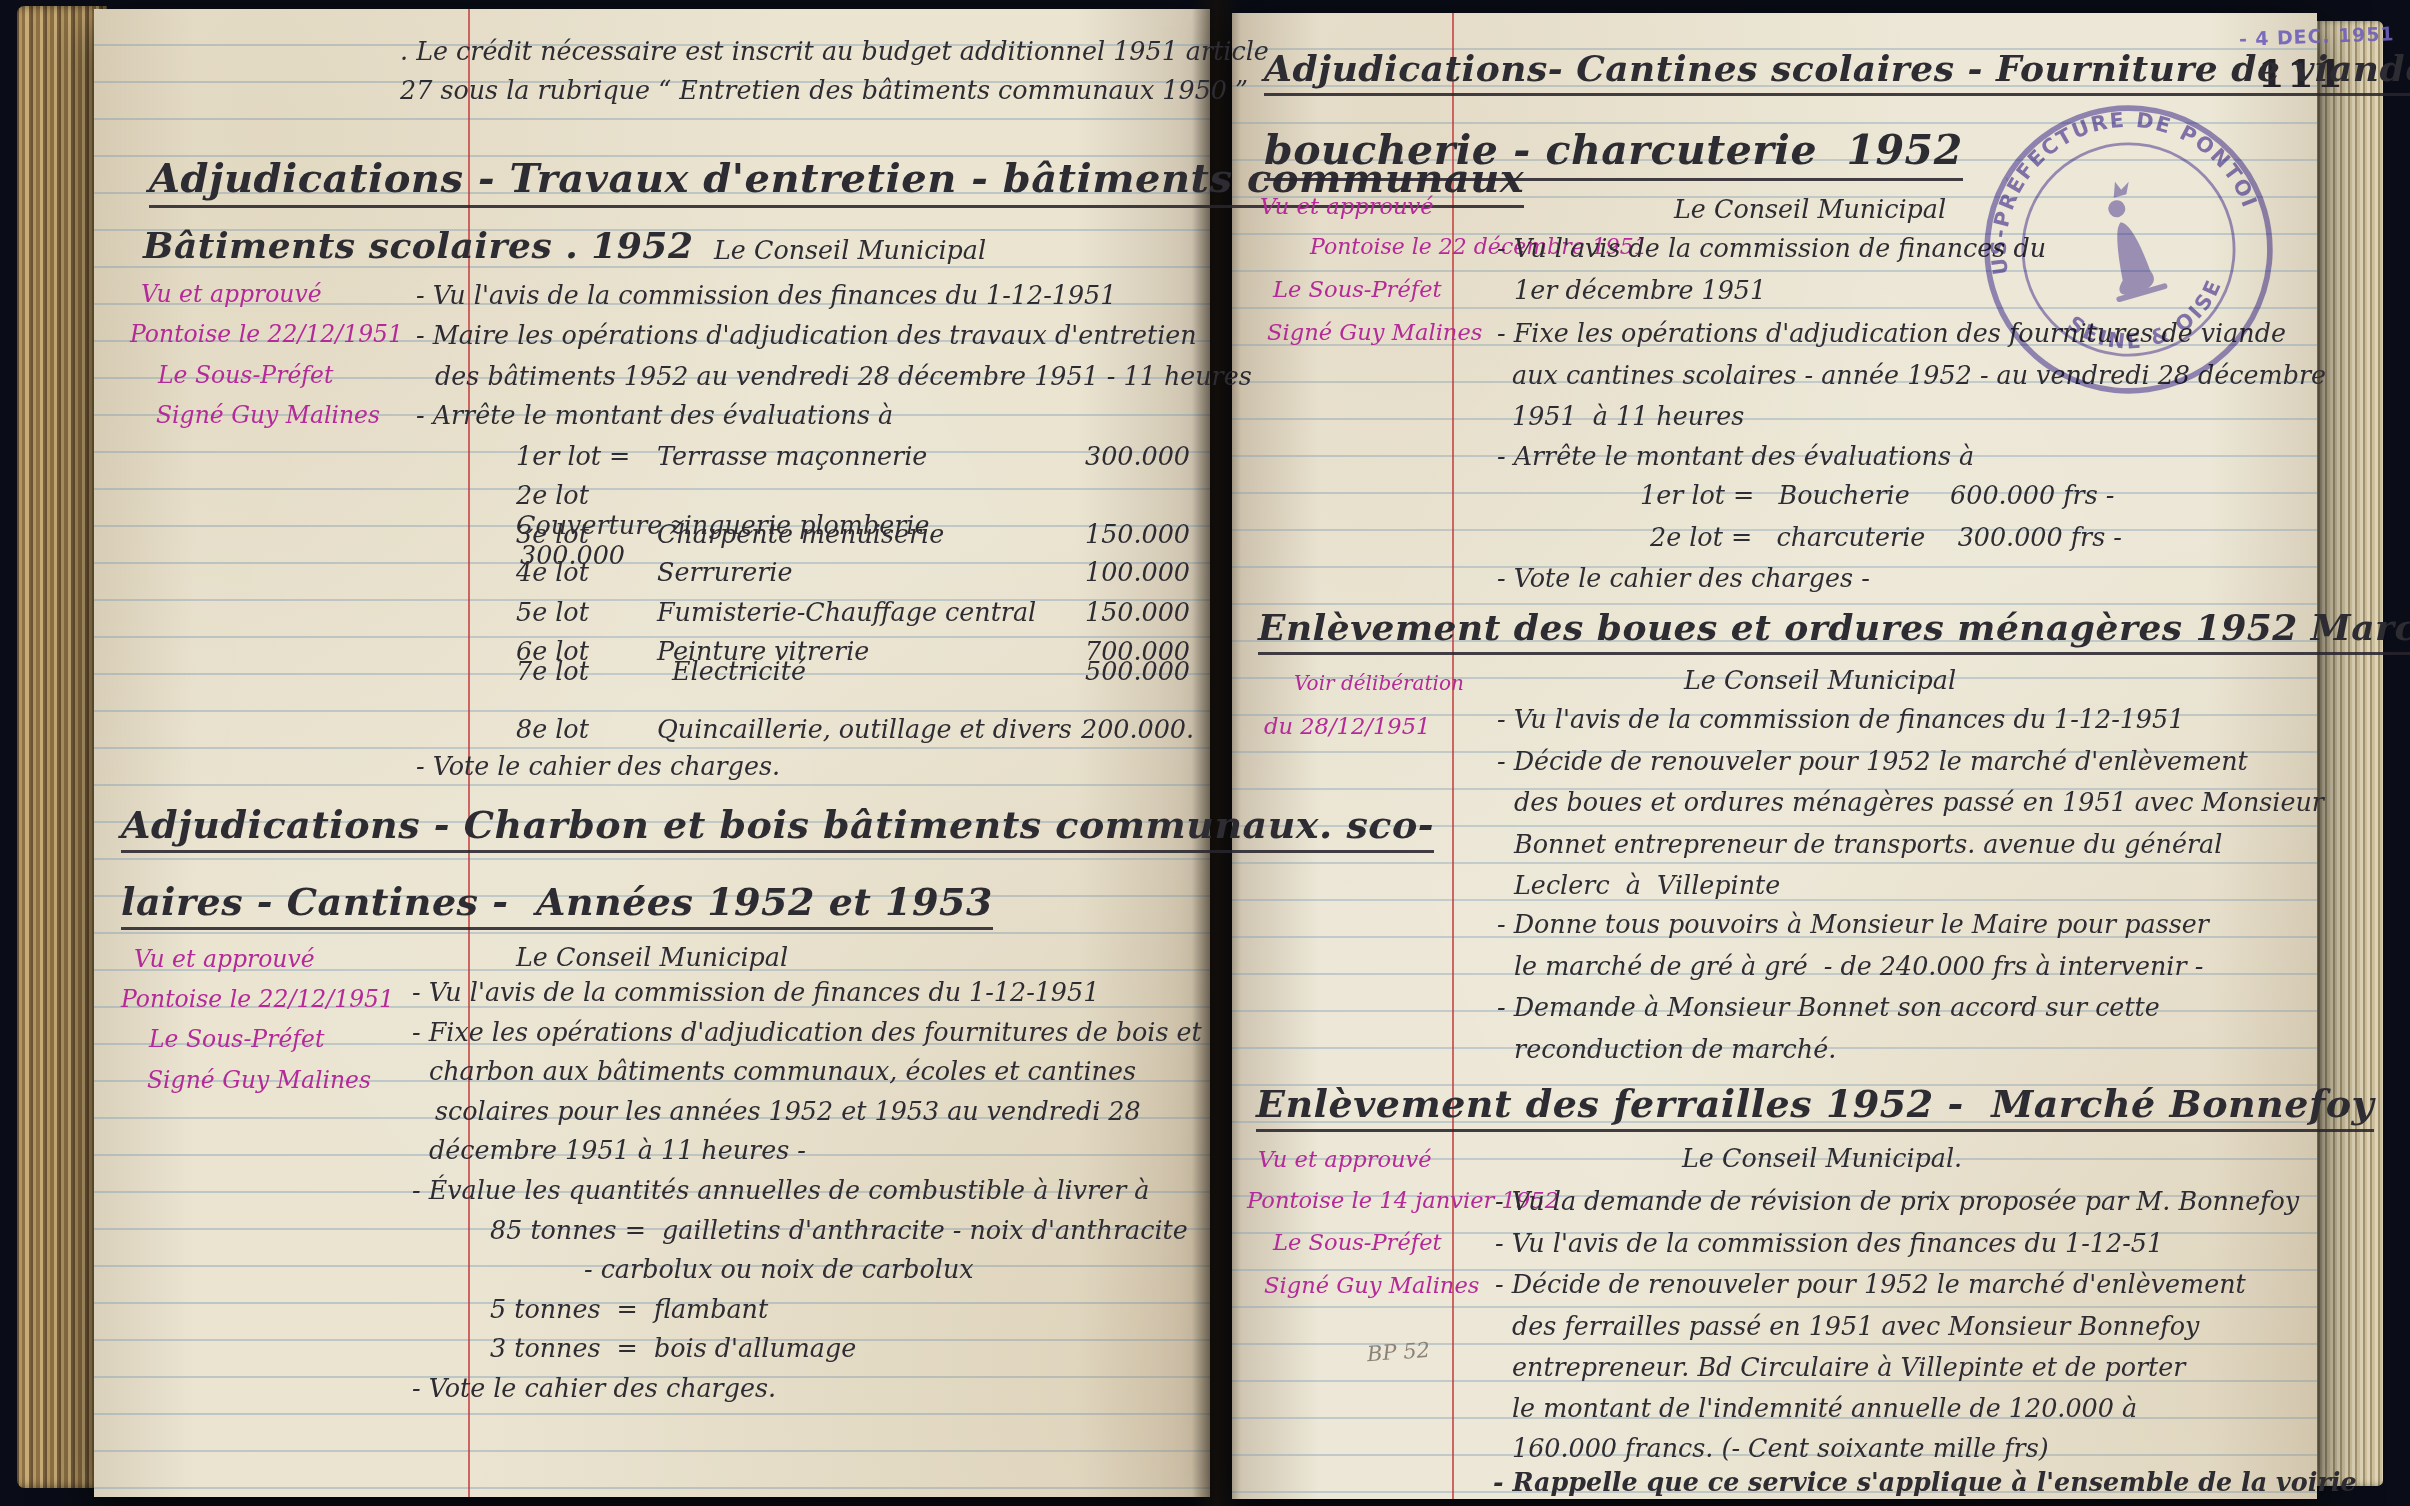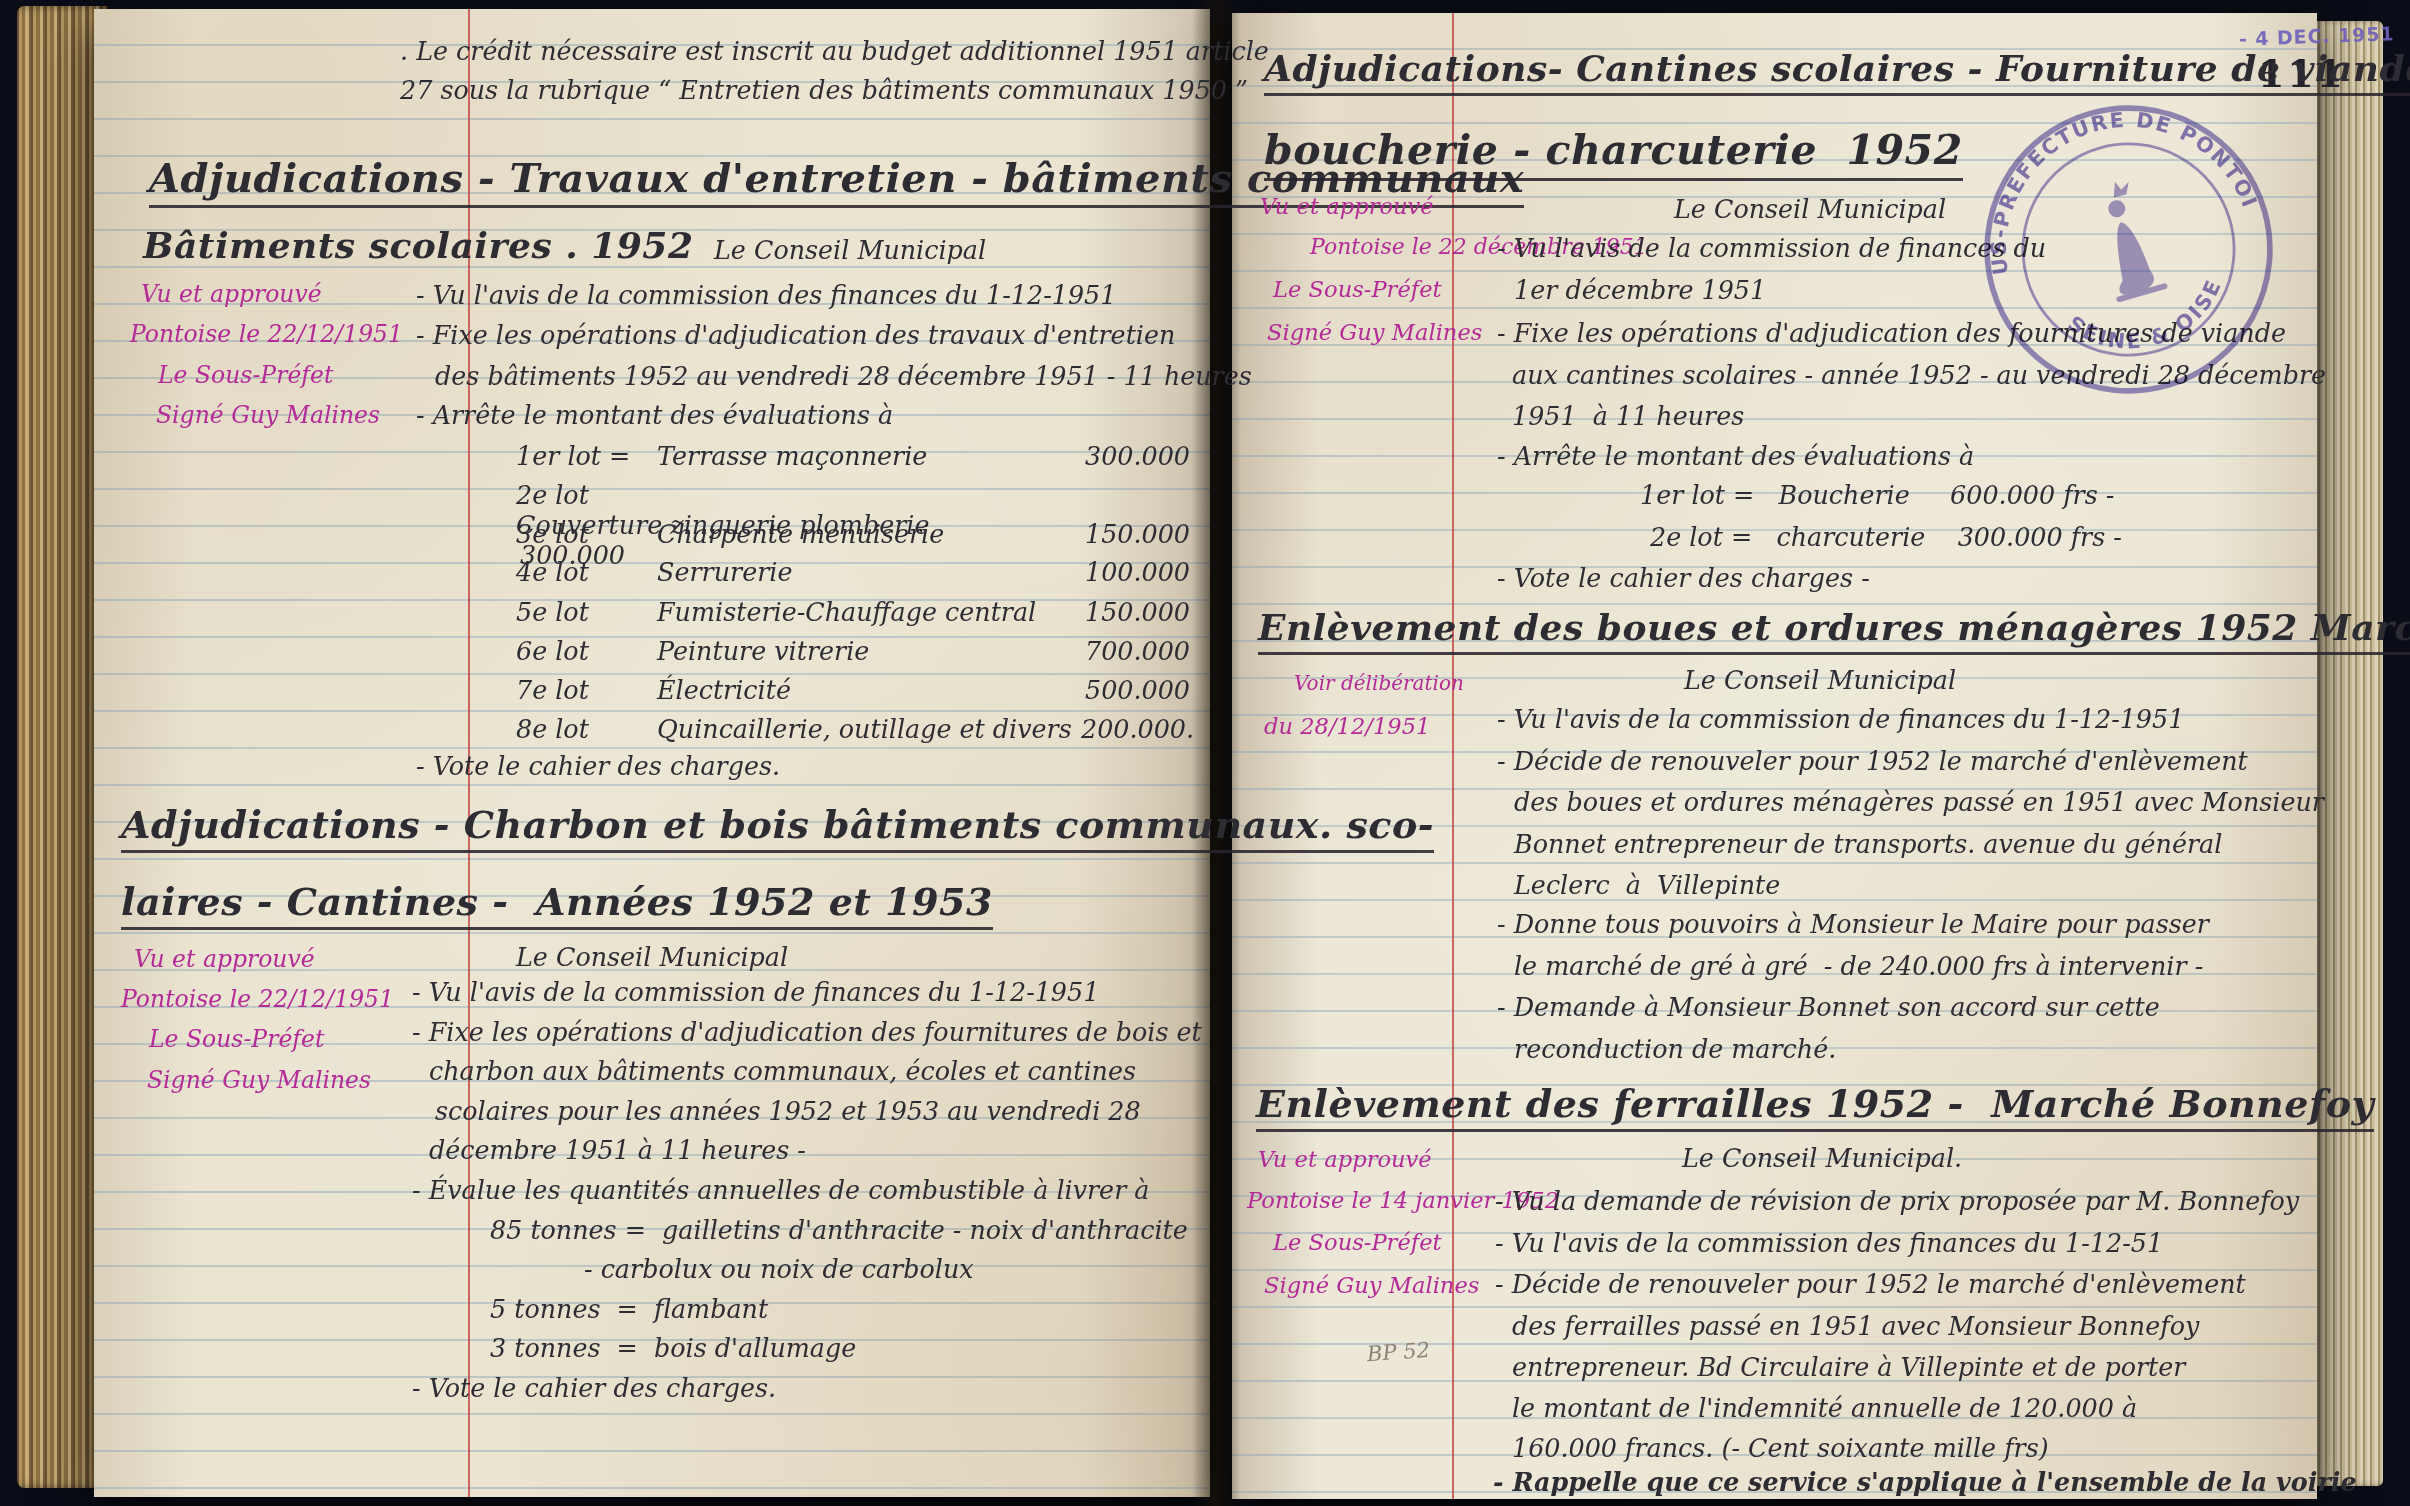--- a/index.html
+++ b/index.html
@@ -108,21 +108,21 @@
 <div class="hw heading underlined" style="left:149px;top:156px;font-size:40px;">Adjudications - Travaux d'entretien - bâtiments communaux</div>
 <div class="hw heading" style="left:143px;top:226px;font-size:36px;">Bâtiments scolaires . 1952</div>
 <div class="hw council" style="left:714px;top:237px;">Le Conseil Municipal</div>
 
 <div class="hw magenta" style="left:141px;top:282px;">Vu et approuvé</div>
 <div class="hw magenta" style="left:130px;top:322px;">Pontoise le 22/12/1951</div>
 <div class="hw magenta" style="left:158px;top:363px;">Le Sous-Préfet</div>
 <div class="hw magenta" style="left:156px;top:403px;">Signé Guy Malines</div>
 
 <div class="hw body-line" style="left:416px;top:282px;">- Vu l'avis de la commission des finances du 1-12-1951</div>
-<div class="hw body-line" style="left:416px;top:322px;">- Fixe les opérations d'adjudication des travaux d'entretien</div>
+<div class="hw body-line" style="left:416px;top:322px;">- Maire les opérations d'adjudication des travaux d'entretien</div>
 <div class="hw body-line" style="left:435px;top:363px;">des bâtiments 1952 au vendredi 28 décembre 1951 - 11 heures</div>
 <div class="hw body-line" style="left:416px;top:402px;">- Arrête le montant des évaluations à</div>
 
 <div class="lot-row" style="top:441px;">
   <span class="lot-num">1er lot =</span>
   <span class="lot-name">Terrasse maçonnerie</span>
   <span class="lot-amt">300.000</span>
 </div>
 <div class="lot-row" style="top:480px;flex-direction:column;">
   <span class="lot-num">2e lot</span>
@@ -142,21 +142,21 @@
 <div class="lot-row" style="top:597px;">
   <span class="lot-num">5e lot</span>
   <span class="lot-name">Fumisterie-Chauffage central</span>
   <span class="lot-amt">150.000</span>
 </div>
 <div class="lot-row" style="top:636px;">
   <span class="lot-num">6e lot</span>
   <span class="lot-name">Peinture vitrerie</span>
   <span class="lot-amt">700.000</span>
 </div>
-<div class="lot-row" style="top:675px;">
+<div class="lot-row" style="top:656px;gap:15px;">
   <span class="lot-num">7e lot</span>
   <span class="lot-name">Électricité</span>
   <span class="lot-amt">500.000</span>
 </div>
 <div class="lot-row" style="top:714px;">
   <span class="lot-num">8e lot</span>
   <span class="lot-name">Quincaillerie, outillage et divers</span>
   <span class="lot-amt">200.000.</span>
 </div>
 

